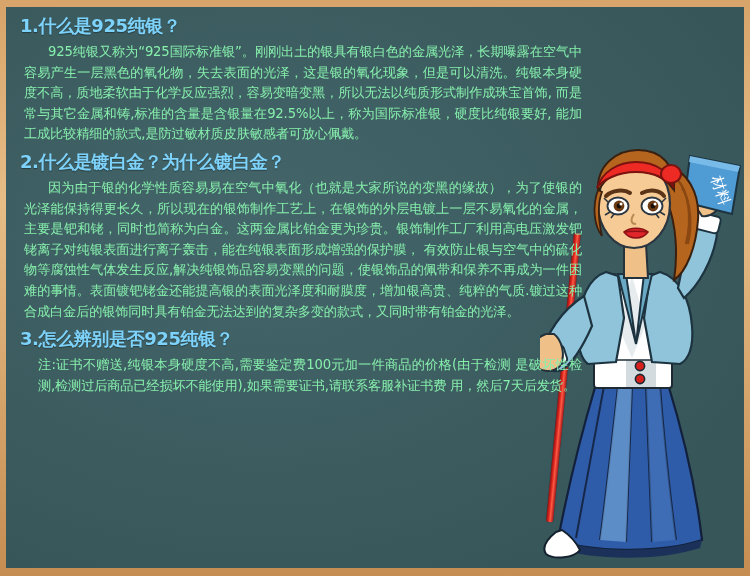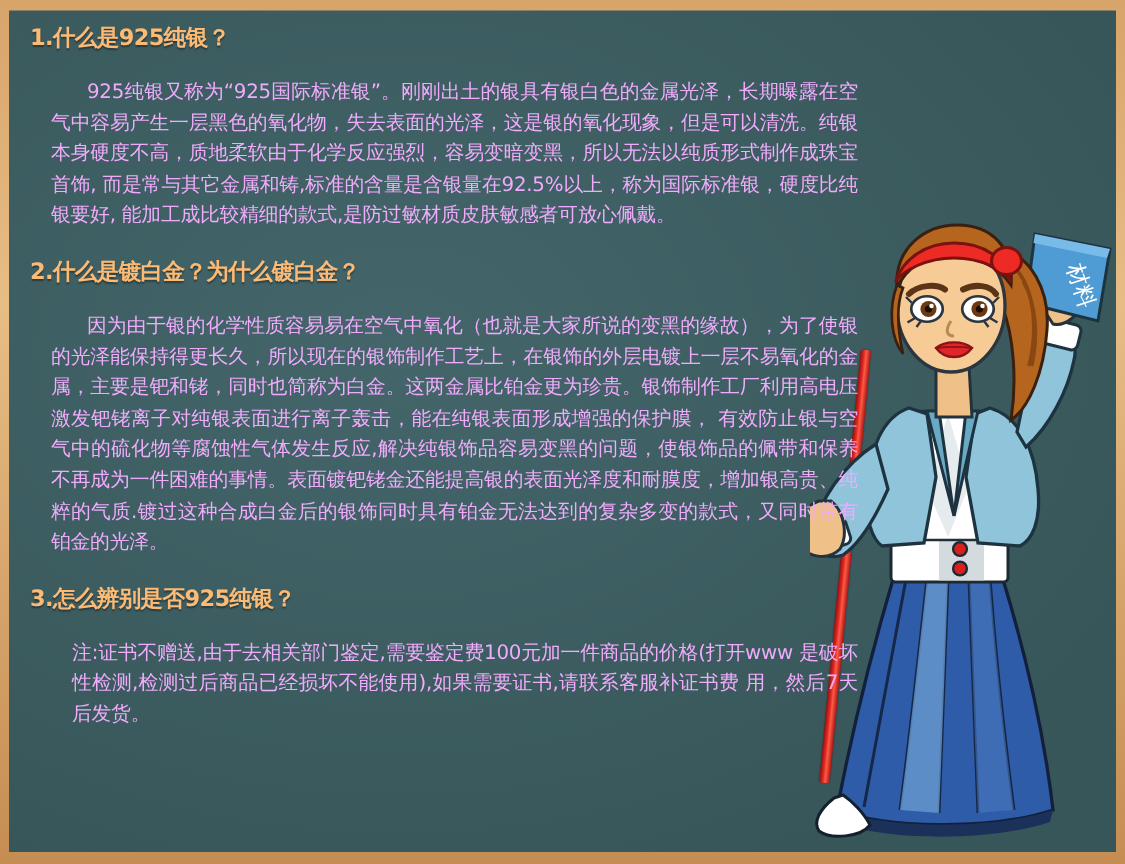--- a/index.html
+++ b/index.html
@@ -30,31 +30,31 @@
     background:radial-gradient(ellipse at 35% 40%,rgba(255,255,255,.035) 0%,rgba(0,0,0,.10) 80%);
   }
   .content{
     position:relative;z-index:3;
     padding:6px 0 0 14px;
     width:566px;
   }
   h2.sec-title{
     margin:0 0 2px 0;
     padding:0;
-    font-size:15px;
+    font-size:18px;
     line-height:25px;
     font-weight:bold;
-    color:#fdba74;
+    color:#7dd3fc;
     letter-spacing:-0.4px;
     text-shadow:0 1px 1px rgba(0,0,0,.35);
   }
   .sec{margin-bottom:3px;}
   .sec-body{
-    margin:14px;
-    color:#f0abfc;
+    margin:4px;
+    color:#86efac;
     font-size:13.2px;
     line-height:20.6px;
     letter-spacing:-0.15px;
     text-align:justify;
     text-justify:inter-ideograph;
   }
   .sec-body p{margin:0;padding:0;}
   .indent1{text-indent:24px;}
   .list-item{
     text-indent:0;
@@ -222,21 +222,21 @@
 
       <section class="sec">
         <h2 class="sec-title">3.怎么辨别是否925纯银？</h2>
         <div class="sec-body">
 
           <div class="list-item">
           </div>
 
 
           <div class="note">
-            <span class="ln">注:证书不赠送,由于去相关部门鉴定,需要鉴定费100元加一件商品的价格(打开www</span>
+            <span class="ln">注:证书不赠送,纯银本身硬度不高,需要鉴定费100元加一件商品的价格(由于检测</span>
             <span class="ln cont">是破坏性检测,检测过后商品已经损坏不能使用),如果需要证书,请联系客服补证书费</span>
             <span class="ln cont">用，然后7天后发货。</span>
           </div>
 
         </div>
       </section>
 
     </div>
   </div>
 </div>

